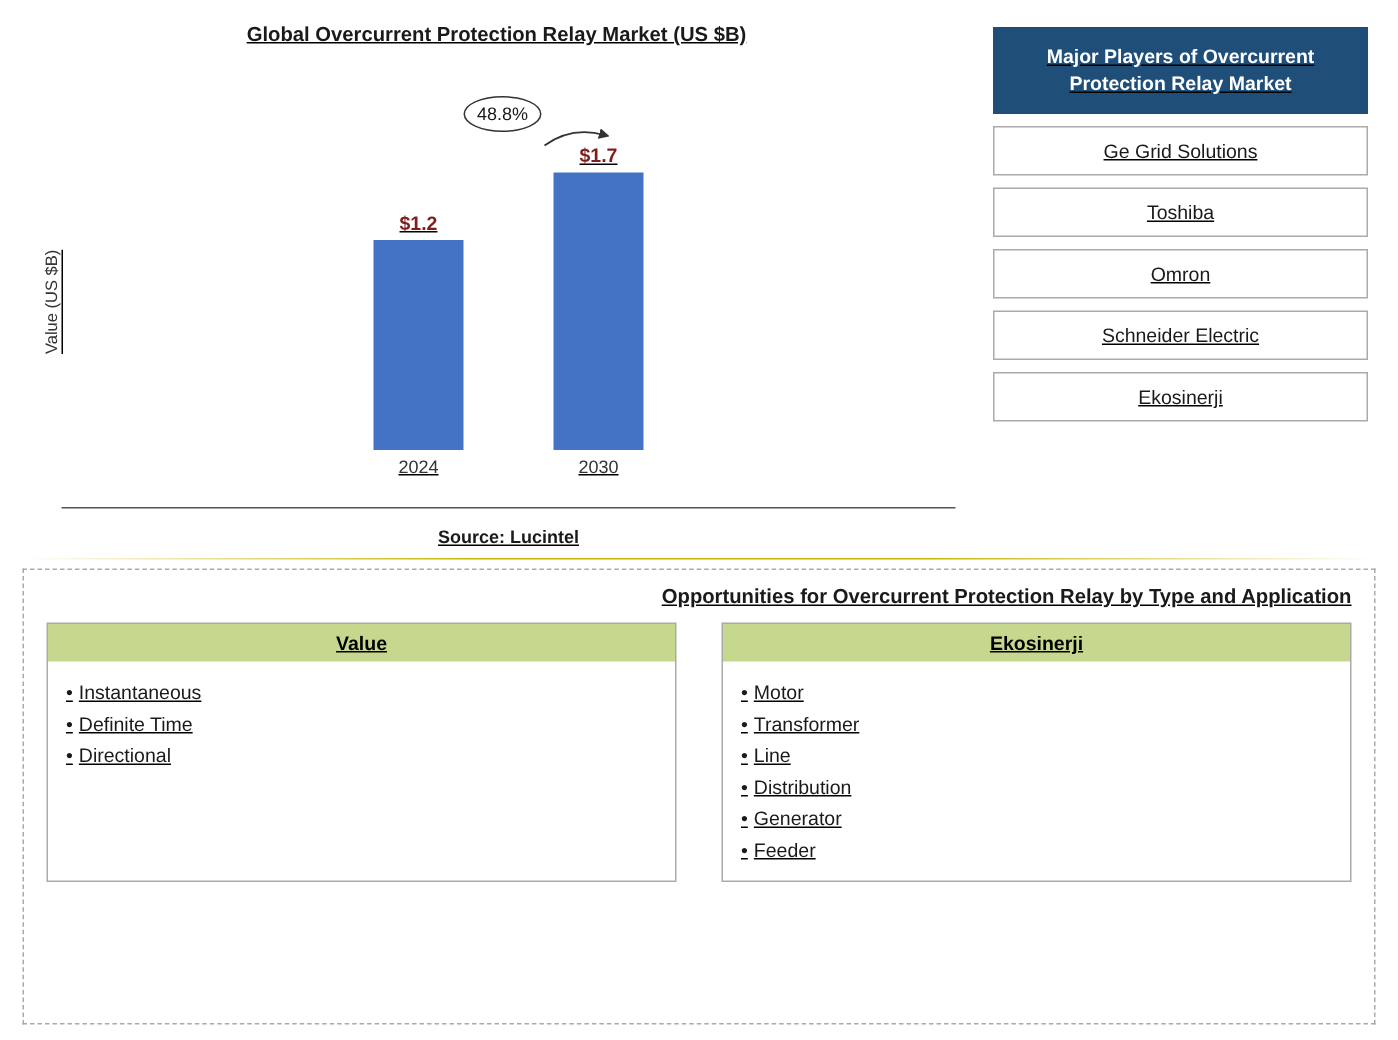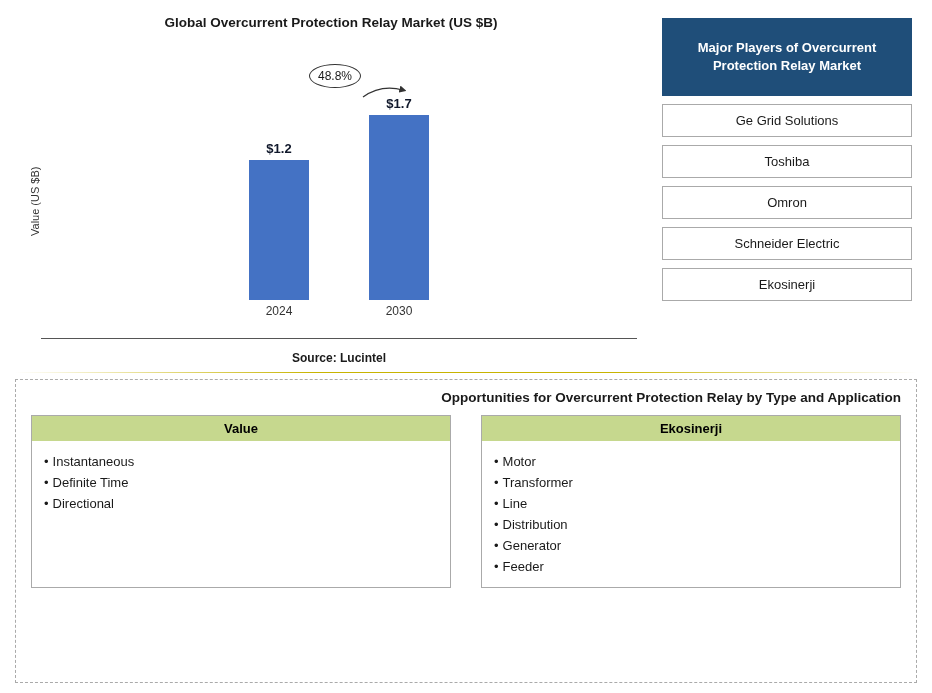--- a/index.html
+++ b/index.html
@@ -11,20 +11,21 @@
       font-size: 13px;
       overflow: hidden;
     }
 
     .main-container {
       width: 932px;
       height: 693px;
       display: flex;
       flex-direction: column;
       padding: 10px 15px;
+      text-decoration: underline;
     }
 
     
     .top-section {
       display: flex;
       flex-direction: row;
       height: 360px;
       gap: 10px;
     }
 
@@ -87,21 +88,21 @@
 
     .bar-group {
       display: flex;
       flex-direction: column;
       align-items: center;
     }
 
     .bar-value {
       font-size: 13px;
       font-weight: bold;
-      color: #0f172a;
+      color: #7f1d1d;
       margin-bottom: 4px;
     }
 
     .bar {
       width: 60px;
       background-color: #4472c4;
     }
 
     .bar-label {
       font-size: 12px;
@@ -151,21 +152,21 @@
       gap: 8px;
       padding: 8px 5px;
     }
 
     .right-panel-title {
       background-color: #1f4e79;
       color: white;
       font-weight: bold;
       font-size: 13px;
       text-align: center;
-      padding: 20px 12px;
+      padding: 10px 12px;
       border: 1px solid #1f4e79;
       line-height: 1.4;
     }
 
     .player-item {
       border: 1px solid #aaa;
       padding: 8px 10px;
       text-align: center;
       font-size: 13px;
       color: #1a1a1a;

